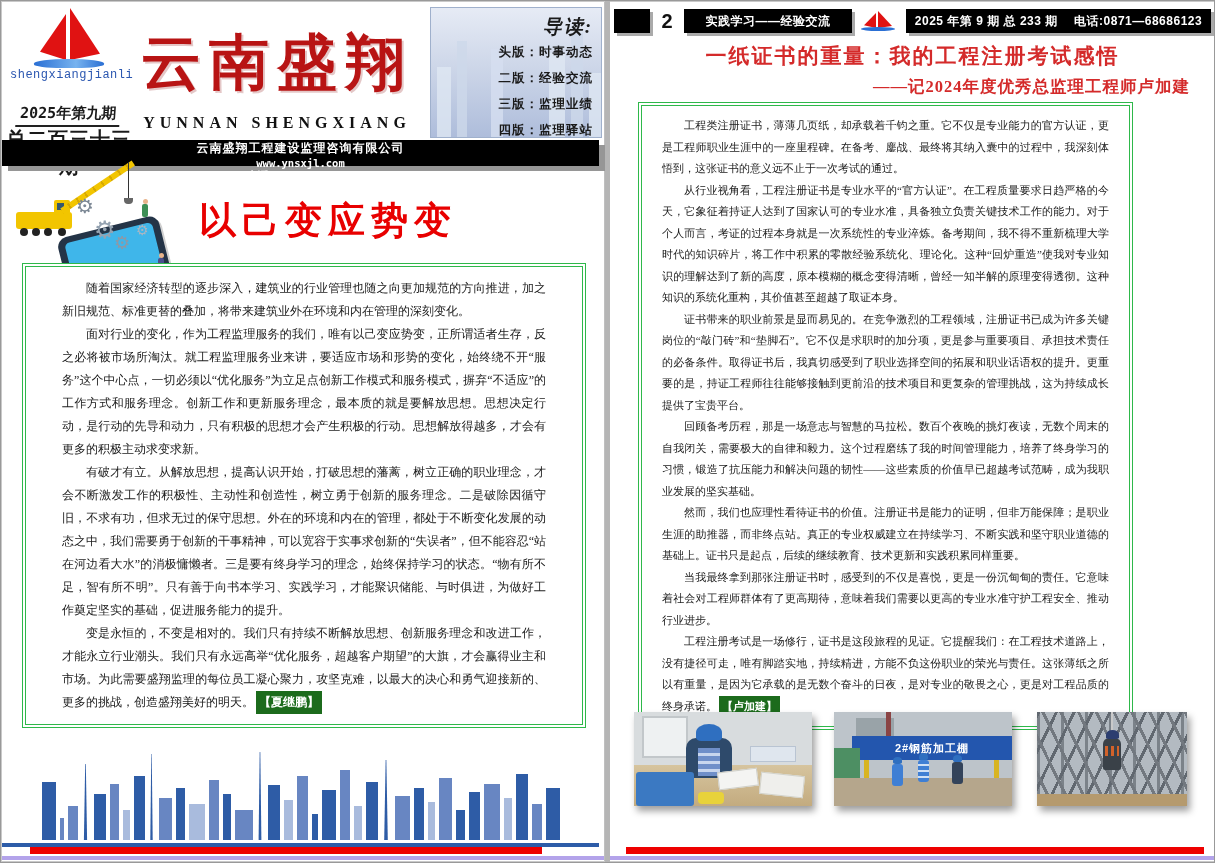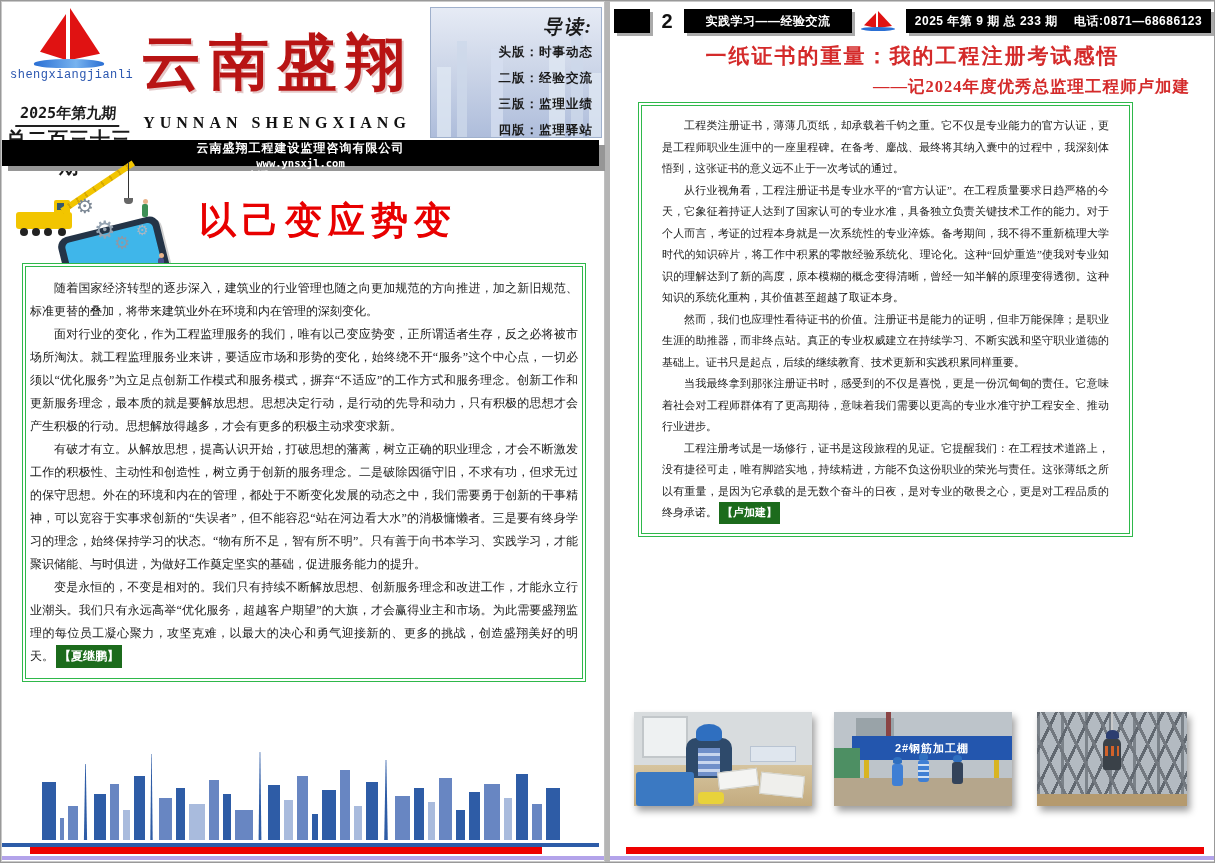--- a/index.html
+++ b/index.html
@@ -71,21 +71,21 @@
   .tp2{left:40px;top:104px;background:#d8542a;}
   .tp3{left:96px;top:108px;background:#2a5f9e;}
   .tp4{left:148px;top:84px;background:#4a4f8f;}
   .tp5{left:132px;top:30px;background:#3d8f56;}
 
   .headline{position:absolute;left:176px;top:194px;width:300px;text-align:center;
             font-size:37px;font-weight:900;color:#e80000;letter-spacing:6px;white-space:nowrap;}
 
   
   .article-box{position:absolute;background:#fff;border:4px double #2eb84a;text-align:justify;}
-  .article-left{left:20px;top:261px;width:564px;padding:10px 4px;font-size:12px;line-height:23px;}
+  .article-left{left:20px;top:261px;width:564px;padding:10px 36px;font-size:12px;line-height:23px;}
   .article-right{left:28px;top:100px;width:495px;padding:9px 20px;font-size:11px;line-height:21.5px;}
   .article-box p{margin:0;text-indent:2em;}
   .author-badge{display:inline-block;background:#1c6b1c;color:#fff;font-weight:bold;padding:0 3px;margin-left:2px;text-indent:0;}
 
   
   .skyline{position:absolute;left:0;top:750px;width:597px;height:88px;display:flex;align-items:flex-end;justify-content:center;gap:4px;overflow:hidden;}
   .skyline .bld{flex:0 0 auto;}
   .skyline .spire{clip-path:polygon(46% 0,54% 0,70% 100%,30% 100%);}
   .sky-ground{position:absolute;left:0;bottom:14px;width:597px;height:4px;background:#2d5ca8;}
   .red-bar{position:absolute;bottom:7px;height:7px;background:#ee0000;}
@@ -288,20 +288,22 @@
       </div>
       <div class="hbar hbar2">2025 年第 9 期  总 233 期　 电话:0871—68686123</div>
     </div>
 
     <div class="r-title">一纸证书的重量：我的工程注册考试感悟</div>
     <div class="r-subtitle">——记2024年度优秀总监理工程师卢加建</div>
 
     <div class="article-box article-right">
         <p class="article-paragraph">工程类注册证书，薄薄几页纸，却承载着千钧之重。它不仅是专业能力的官方认证，更是工程师职业生涯中的一座里程碑。在备考、鏖战、最终将其纳入囊中的过程中，我深刻体悟到，这张证书的意义远不止于一次考试的通过。</p>
         <p class="article-paragraph">从行业视角看，工程注册证书是专业水平的“官方认证”。在工程质量要求日趋严格的今天，它象征着持证人达到了国家认可的专业水准，具备独立负责关键技术工作的能力。对于个人而言，考证的过程本身就是一次系统性的专业淬炼。备考期间，我不得不重新梳理大学时代的知识碎片，将工作中积累的零散经验系统化、理论化。这种“回炉重造”使我对专业知识的理解达到了新的高度，原本模糊的概念变得清晰，曾经一知半解的原理变得透彻。这种知识的系统化重构，其价值甚至超越了取证本身。</p>
+        <p class="article-paragraph">证书带来的职业前景是显而易见的。在竞争激烈的工程领域，注册证书已成为许多关键岗位的“敲门砖”和“垫脚石”。它不仅是求职时的加分项，更是参与重要项目、承担技术责任的必备条件。取得证书后，我真切感受到了职业选择空间的拓展和职业话语权的提升。更重要的是，持证工程师往往能够接触到更前沿的技术项目和更复杂的管理挑战，这为持续成长提供了宝贵平台。</p>
+        <p class="article-paragraph">回顾备考历程，那是一场意志与智慧的马拉松。数百个夜晚的挑灯夜读，无数个周末的自我闭关，需要极大的自律和毅力。这个过程磨练了我的时间管理能力，培养了终身学习的习惯，锻造了抗压能力和解决问题的韧性——这些素质的价值早已超越考试范畴，成为我职业发展的坚实基础。</p>
         <p class="article-paragraph">然而，我们也应理性看待证书的价值。注册证书是能力的证明，但非万能保障；是职业生涯的助推器，而非终点站。真正的专业权威建立在持续学习、不断实践和坚守职业道德的基础上。证书只是起点，后续的继续教育、技术更新和实践积累同样重要。</p>
         <p class="article-paragraph">当我最终拿到那张注册证书时，感受到的不仅是喜悦，更是一份沉甸甸的责任。它意味着社会对工程师群体有了更高期待，意味着我们需要以更高的专业水准守护工程安全、推动行业进步。</p>
         <p class="article-paragraph">工程注册考试是一场修行，证书是这段旅程的见证。它提醒我们：在工程技术道路上，没有捷径可走，唯有脚踏实地，持续精进，方能不负这份职业的荣光与责任。这张薄纸之所以有重量，是因为它承载的是无数个奋斗的日夜，是对专业的敬畏之心，更是对工程品质的终身承诺。<span class="author-badge">【卢加建】</span></p>
       </div>
 
     <div class="photos">
       <div class="photo photo1">
         <div class="p1-wall"></div>
           <div class="p1-window"></div>
         <div class="p1-desk"></div>

